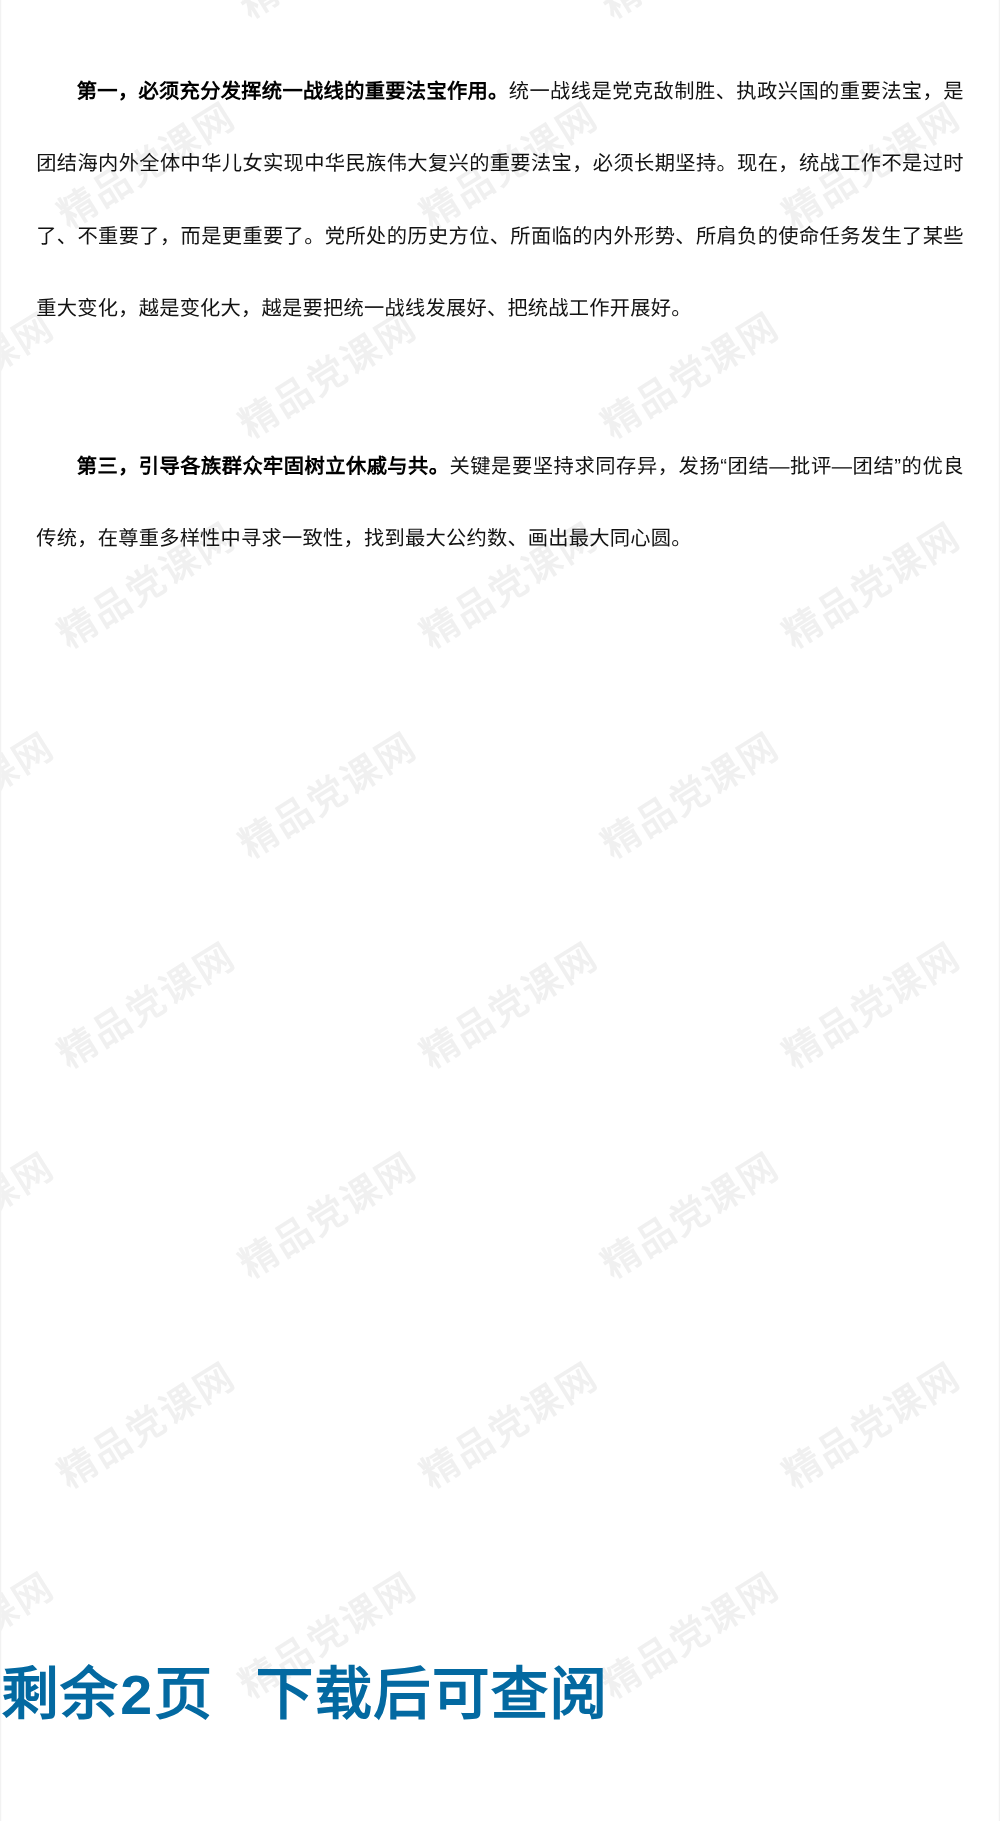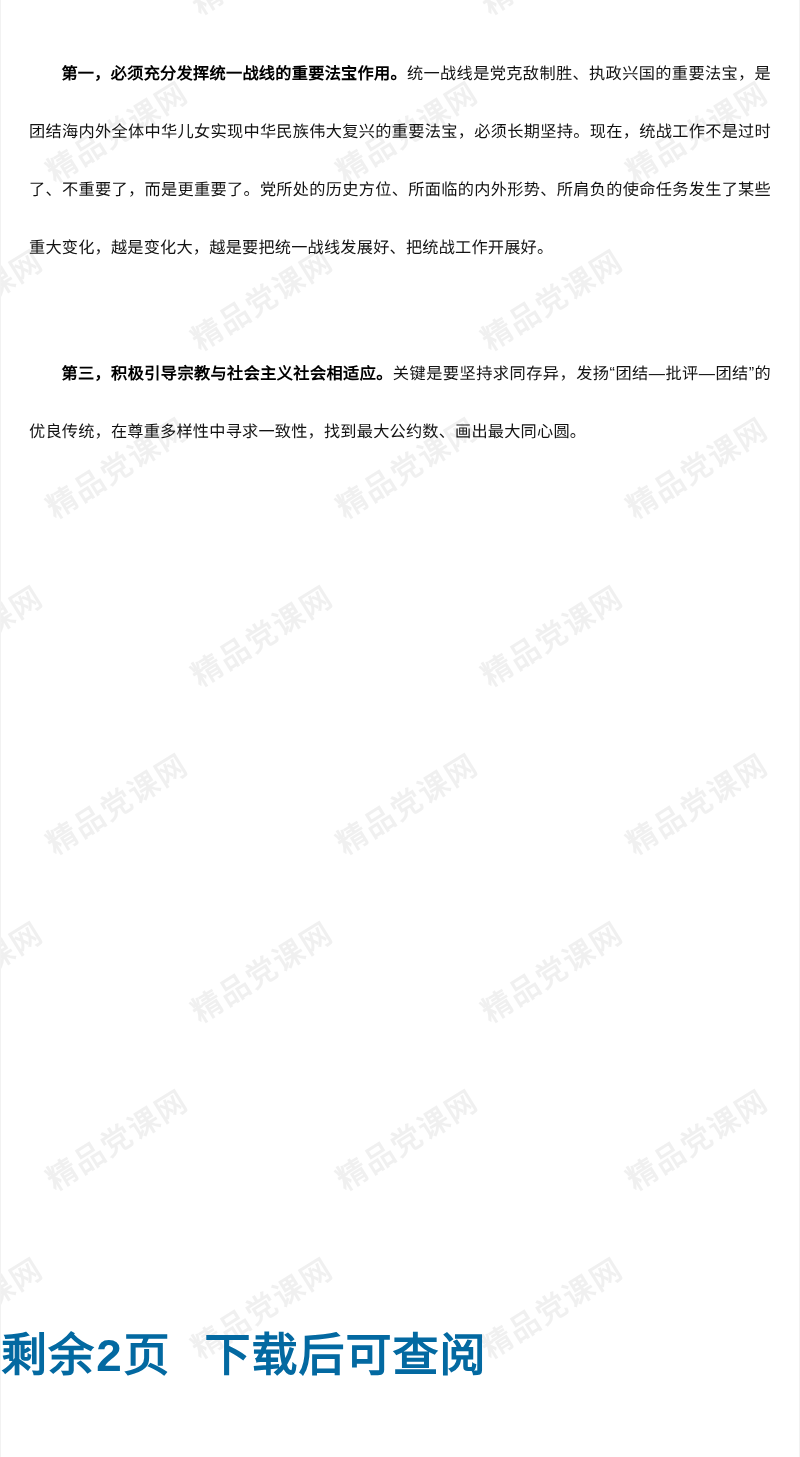--- a/index.html
+++ b/index.html
@@ -146,21 +146,21 @@
 
     <div class="para-spacer-top"></div>
 
     <p class="doc-paragraph"><span class="para-lead">第一，必须充分发挥统一战线的重要法宝作用。</span><span>统一战线是党克敌制胜、执政兴国的重要法宝，是团结海内外全体中华儿女实现中华民族伟大复兴的重要法宝，必须长期坚持。现在，统战工作不是过时了、不重要了，而是更重要了。党所处的历史方位、所面临的内外形势、所肩负的使命任务发生了某些重大变化，越是变化大，越是要把统一战线发展好、把统战工作开展好。</span></p>
 
     <div class="para-gap"></div>
 
 
     <div class="para-gap"></div>
 
-    <p class="doc-paragraph"><span class="para-lead">第三，积极引导宗教与社会主义社会相适应。</span><span>关键是要坚持求同存异，发扬“团结—批评—团结”的优良传统，在尊重多样性中寻求一致性，找到最大公约数、画出最大同心圆。</span></p>
+    <p class="doc-paragraph"><span class="para-lead">第三，引导各族群众牢固树立休戚与共。</span><span>关键是要坚持求同存异，发扬“团结—批评—团结”的优良传统，在尊重多样性中寻求一致性，找到最大公约数、画出最大同心圆。</span></p>
 
     <div class="para-gap"></div>
 
 
     <div class="para-gap"></div>
 
 
     <div class="para-gap"></div>
 
 

